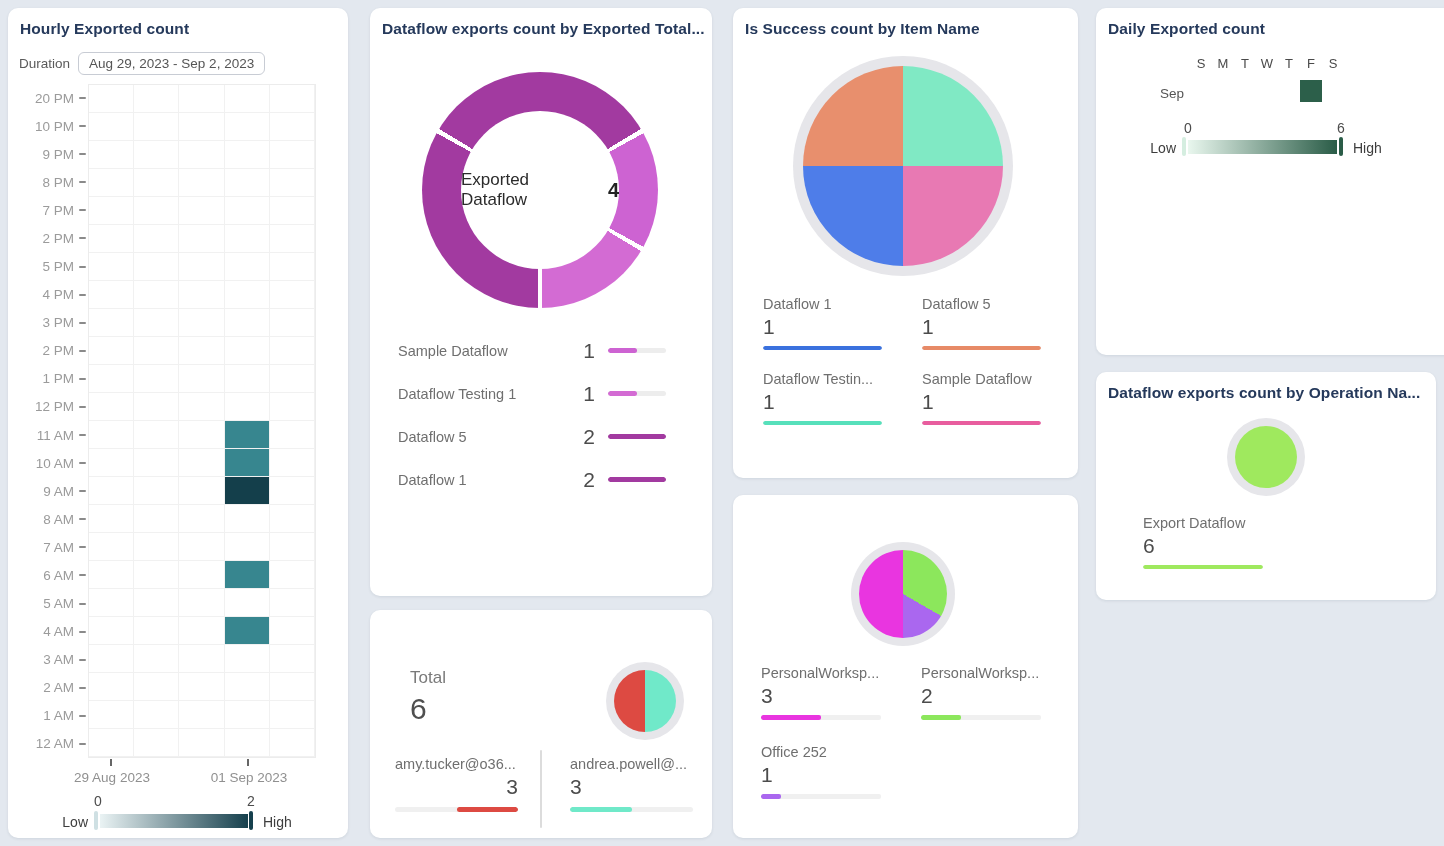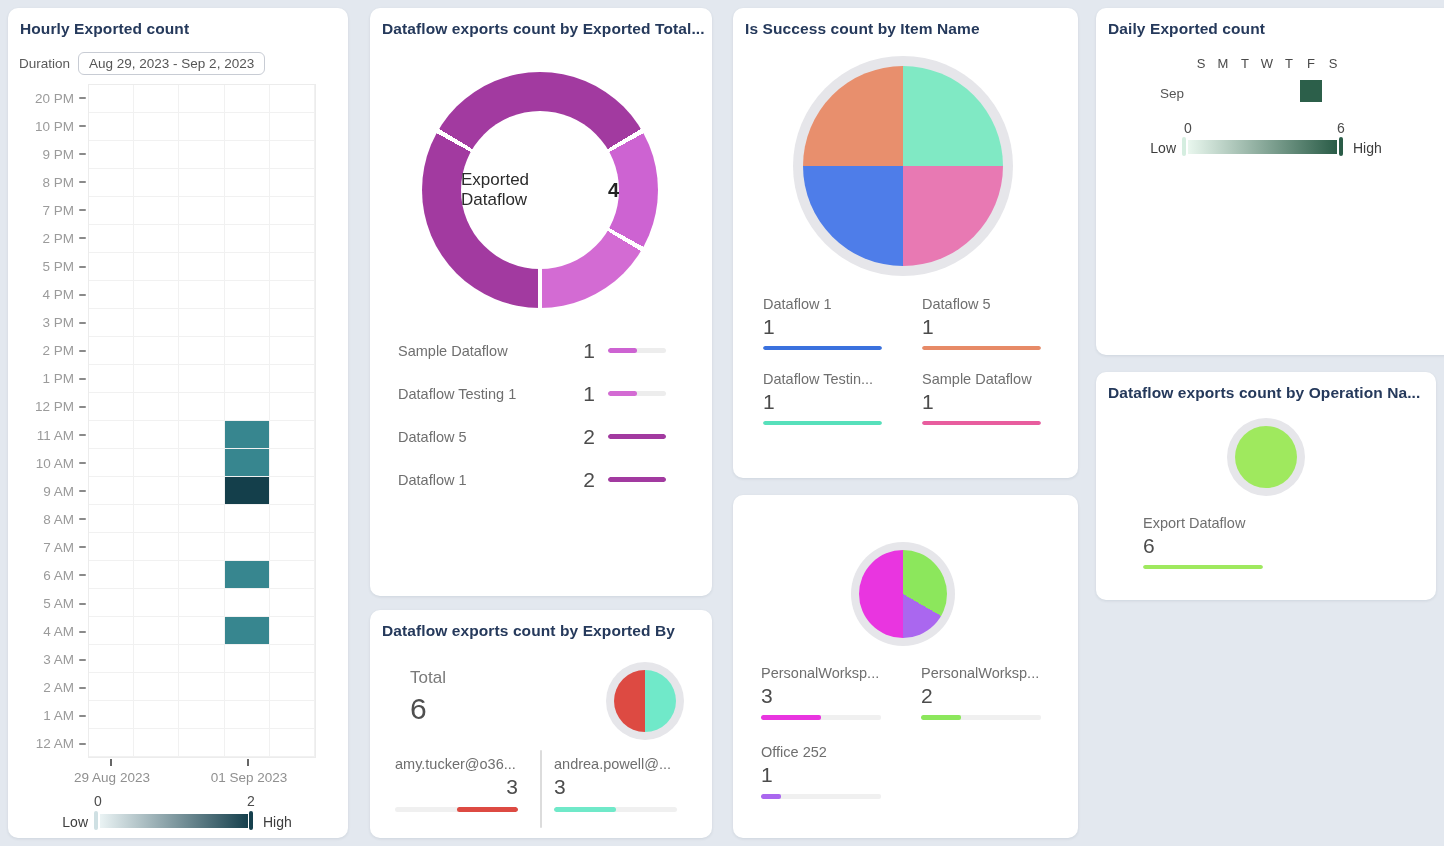--- a/index.html
+++ b/index.html
@@ -75,21 +75,21 @@
   .li-bar{height:4px;border-radius:2px;background:#f0f0f0;margin-top:7px;overflow:hidden}
   #c-ws .li-bar{height:5px}
 
   
   .total{position:absolute;left:40px;top:58px}
   .total-l{font-size:17px;color:#7a7a7a}
   .total-v{font-size:30px;color:#4f4f4f;font-weight:500;margin-top:4px}
   .by-divider{position:absolute;left:170px;top:140px;width:2px;height:78px;background:#dcdcdc;border-radius:1px}
   .by-col{position:absolute;width:123px;top:146px}
   .by-left{left:25px}
-  .by-right{left:184px}
+  .by-right{left:200px}
   .by-lab{font-size:14.5px;color:#6f6f6f;white-space:nowrap;overflow:hidden}
   .by-val{font-size:21px;color:#4c4c4c;font-weight:500;margin-top:3px}
   .by-val.right{text-align:right}
   .by-bar{height:5px;border-radius:3px;background:#f0f0f0;margin-top:8px;overflow:hidden}
 
   
   .wk{position:absolute;left:94px;top:48px;display:flex}
   .wk span{width:22px;text-align:center;font-size:13px;color:#4a4a4a}
   .cal-month{position:absolute;left:64px;top:78px;font-size:13.5px;color:#555}
   .cal-row{position:absolute;left:94px;top:72px;display:flex}
@@ -383,21 +383,20 @@
       <span class="dlab">Dataflow 1</span>
       <span class="dval">2</span>
       <span class="dbar">
           <i style="display: block; height: 100%; border-radius: inherit; width: 100%; background: rgb(162, 58, 160);"></i>
         </span>
     </div>
   </div>
 </section>
 
 <section class="card" id="c-by">
-  <h2 class="ctitle">Dataflow exports count by Exported By</h2>
   <div class="total">
     <div class="total-l">Total</div>
     <div class="total-v">6</div>
   </div>
   <div class="plate">
     <div class="pie" style="background: conic-gradient(rgb(112, 233, 201) 0deg, rgb(112, 233, 201) 180deg, rgb(221, 74, 66) 180deg, rgb(221, 74, 66) 360deg);"></div>
   </div>
   <i class="by-divider"></i>
   <div class="by-col by-left">
     <div class="by-lab">amy.tucker@o36...</div>

